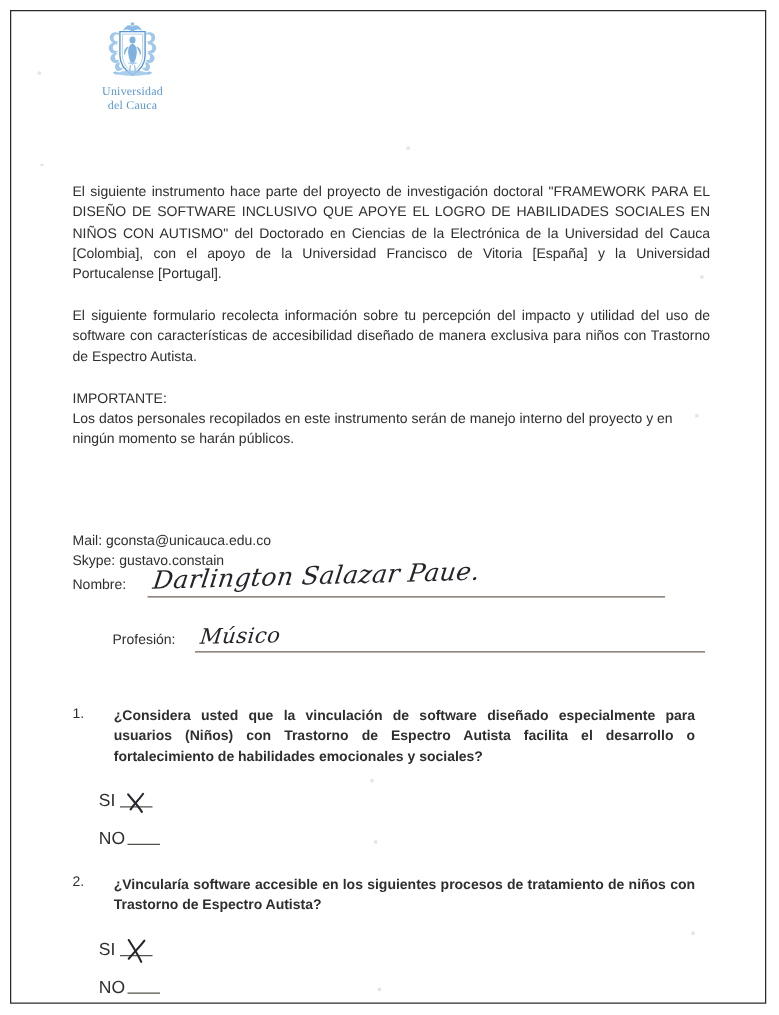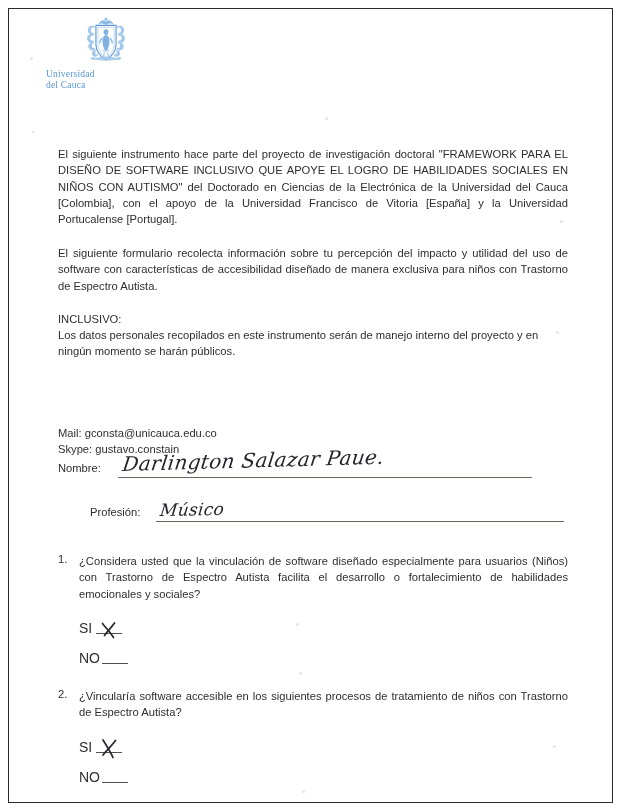--- a/index.html
+++ b/index.html
@@ -34,21 +34,21 @@
     box-sizing: border-box;
     pointer-events: none;
   }
 
   
   #letterhead {
     position: absolute;
     left: 46px;
     top: 13px;
     width: 120px;
-    text-align: left;
+    text-align: center;
   }
   #crest {
     display: block;
     margin: 0 auto;
   }
   .lh-line {
     font-family: "Liberation Serif", serif;
     color: #5b96d4;
     font-size: 9.5px;
     line-height: 11px;
@@ -126,21 +126,22 @@
     top: 0;
     font-size: 11.2px;
     color: #2e2e2e;
   }
   .q-text {
     font-size: 11.2px;
     line-height: 16.3px;
     color: #2e2e2e;
     text-align: justify;
     text-justify: inter-word;
-    margin: 0;
+    margin: 12px;
+    font-weight: bold;
   }
 
   .answers {
     position: relative;
     margin-top: 14px;
     padding-left: 21px;
   }
   .ans {
     position: relative;
     height: 30px;
@@ -246,21 +247,21 @@
 
   <div class="col" style="top:118px;">
     <p class="para">El siguiente instrumento hace parte del proyecto de investigación doctoral "FRAMEWORK PARA EL DISEÑO DE SOFTWARE INCLUSIVO QUE APOYE EL LOGRO DE HABILIDADES SOCIALES EN NIÑOS CON AUTISMO" del Doctorado en Ciencias de la Electrónica de la Universidad del Cauca [Colombia], con el apoyo de la Universidad Francisco de Vitoria [España] y la Universidad Portucalense [Portugal].</p>
   </div>
 
   <div class="col" style="top:217px;">
     <p class="para">El siguiente formulario recolecta información sobre tu percepción del impacto y utilidad del uso de software con características de accesibilidad diseñado de manera exclusiva para niños con Trastorno de Espectro Autista.</p>
   </div>
 
   <div class="col nojust" style="top:283px;">
-    <p class="para">INCLUSIVO:</p>
+    <p class="para">IMPORTANTE:</p>
   </div>
   <div class="col nojust" style="top:299px;">
     <p class="para">Los datos personales recopilados en este instrumento serán de manejo interno del proyecto y en ningún momento se harán públicos.</p>
   </div>
 
 
   <div class="col nojust" style="top:413px;">
     <p class="para">Skype: gustavo.constain</p>
   </div>
   <div class="col nojust" style="top:397px;">

